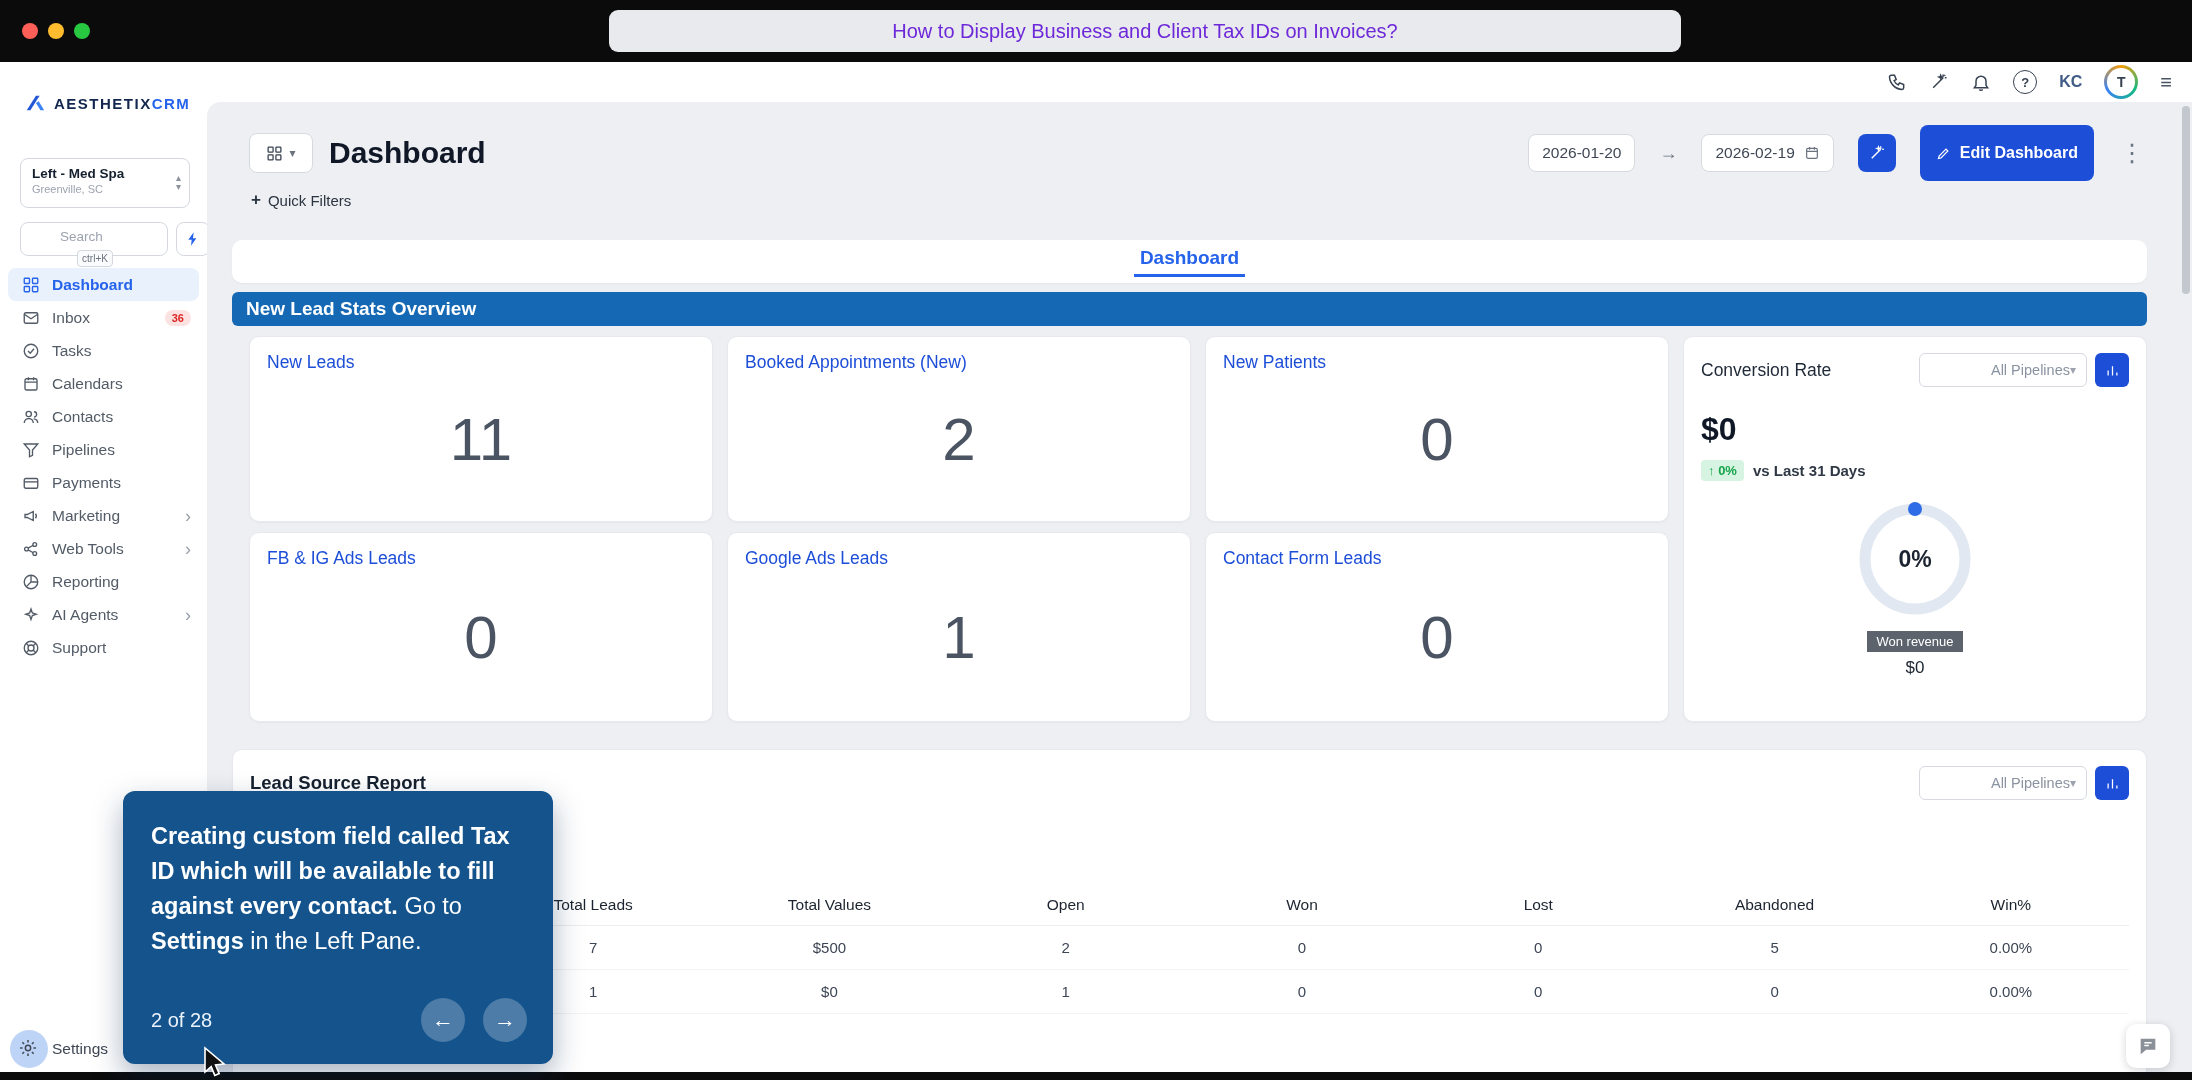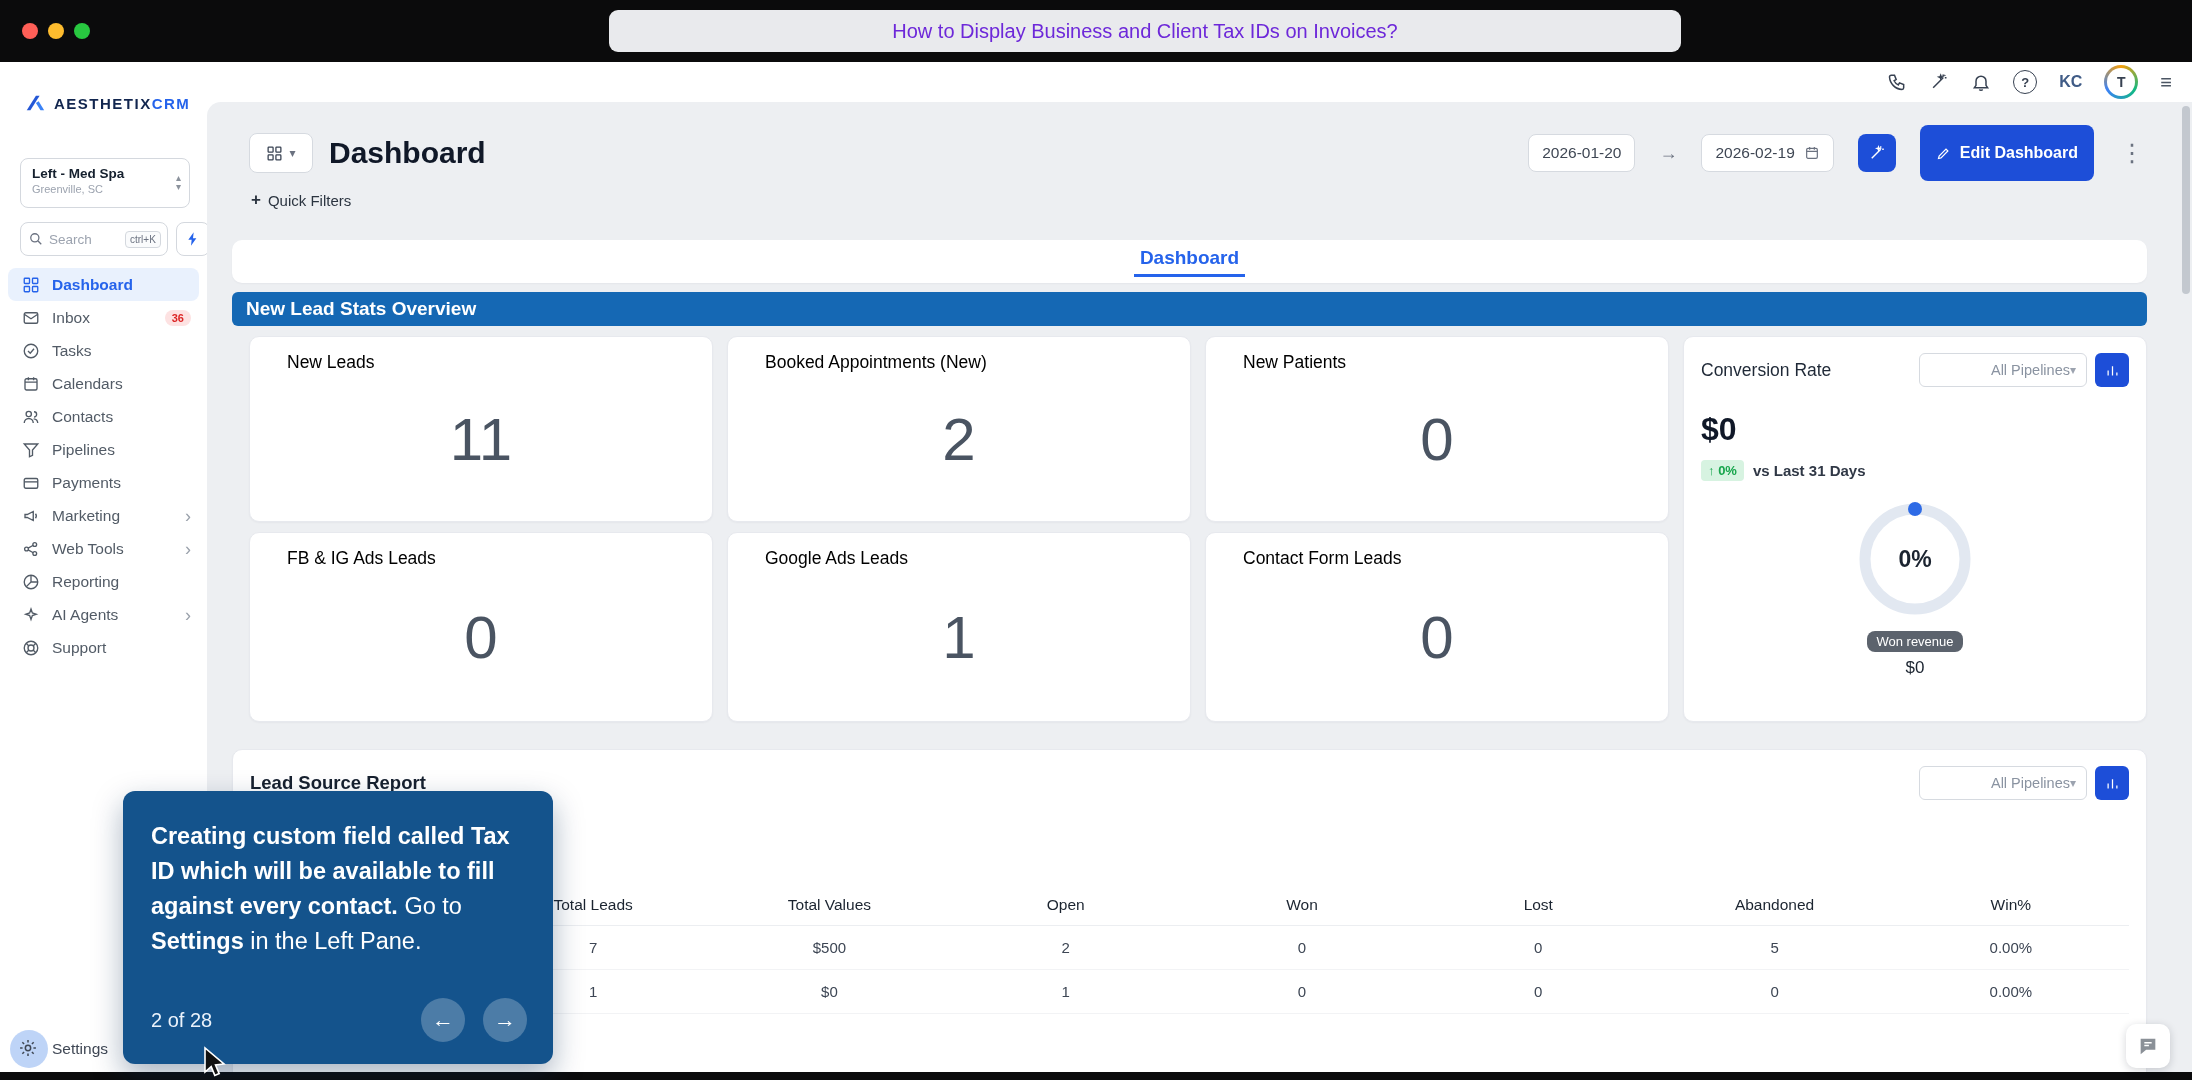--- a/index.html
+++ b/index.html
@@ -26,21 +26,21 @@
   .logo-text { font-size:15px; font-weight:700; letter-spacing:1.5px; color:#12264f; }
   .logo-text .crm { color:#2563eb; }
   .account-box { position:absolute; left:20px; top:96px; width:170px; height:50px; border:1px solid #d4d8de;
     border-radius:8px; padding:7px 26px 7px 11px; cursor:pointer; }
   .account-name { font-size:13.5px; font-weight:700; color:#15202e; white-space:nowrap; }
   .account-loc { font-size:11px; color:#9ca3af; margin-top:2px; }
   .account-chevrons { position:absolute; right:8px; top:14px; display:flex; flex-direction:column; line-height:9px;
     font-size:10px; color:#8b929c; }
   .search-row { position:absolute; left:20px; top:160px; display:flex; gap:8px; }
   .search-box { width:148px; height:34px; border:1px solid #d4d8de; border-radius:8px; display:flex;
-    align-items:center; padding:0 6px 0 8px; gap:6px; background:#fff; }
+    align-items:center; padding:0 6px 0 8px; gap:6px; background:#fff;flex-direction:column; }
   .search-box input { border:none; outline:none; width:70px; font-size:13.5px; color:#374151;
     font-family:"Liberation Sans",sans-serif; }
   .search-box input::placeholder { color:#9ca3af; }
   .kbd { font-size:10px; color:#6b7280; border:1px solid #d4d8de; border-radius:4px; padding:2px 4px; background:#fafbfc; }
   .bolt-btn { width:34px; height:34px; border:1px solid #d4d8de; border-radius:8px; display:flex;
     align-items:center; justify-content:center; background:#fff; cursor:pointer; }
 
   .nav { position:absolute; top:206px; left:0; right:0; }
   .nav-item { height:33px; margin:0 8px; padding:0 8px 0 14px; display:flex; align-items:center; gap:12px;
     border-radius:8px; font-size:15.5px; color:#525b66; cursor:pointer; }
@@ -99,42 +99,42 @@
   .tab-active { font-size:19px; font-weight:600; color:#2563eb; border-bottom:3px solid #2563eb;
     padding:0 6px 5px; cursor:pointer; }
 
   .banner { position:absolute; left:25px; right:45px; top:190px; height:34px; border-radius:6px;
     display:flex; align-items:center; padding-left:14px; color:#fff; font-size:19px; font-weight:700; }
 
   .cards { position:absolute; left:42px; right:45px; top:234px; height:386px; display:grid;
     grid-template-columns:repeat(4,1fr); grid-template-rows:186px 190px; gap:10px 14px; }
   .card { background:#fff; border:1px solid #e7e9ee; border-radius:10px; box-shadow:0 1px 2px rgba(16,24,40,.04); }
   .stat-card { display:flex; flex-direction:column; padding:15px 17px; }
-  .stat-label { font-size:17.5px; color:#000000; font-weight:500;margin-left:20px; }
+  .stat-label { font-size:17.5px; color:#1d4ed8; font-weight:500; }
   .stat-value { flex:1; display:flex; align-items:center; justify-content:center; font-size:60px; color:#4a5462; }
 
   .conv-card { grid-column:4; grid-row:1 / 3; padding:16px 17px; position:relative; }
   .conv-head { display:flex; align-items:center; gap:8px; }
   .conv-title { flex:1; font-size:17.5px; color:#1f2937; font-weight:500; }
   .select-pill { width:168px; height:34px; border:1px solid #d6dae0; border-radius:6px; background:#fff;
     display:flex; align-items:center; justify-content:flex-end; padding:0 10px; font-size:14.5px;
     color:#8a93a1; cursor:pointer; }
   .select-pill .chev { font-size:12px; color:#9ca3af; }
   .mini-blue-btn { width:34px; height:34px; background:#1d4ed8; border-radius:6px; display:flex;
     align-items:center; justify-content:center; cursor:pointer; flex:0 0 auto; }
   .conv-amount { font-size:32px; font-weight:700; color:#101828; margin-top:24px; }
   .conv-delta-row { display:flex; align-items:center; gap:9px; margin-top:12px; }
   .delta-pill { background:#d7f3e1; color:#17a54c; font-size:13px; font-weight:600; border-radius:4px;
     padding:3px 7px; }
   .delta-caption { font-size:15px; font-weight:600; color:#303846; }
   .donut-wrap { position:relative; width:128px; height:128px; margin:14px auto 0; }
   .donut-center { position:absolute; inset:0; display:flex; align-items:center; justify-content:center;
     font-size:23px; font-weight:600; color:#1b2430; }
   .won-tip { display:block; margin:8px auto 0; width:max-content; background:#5c636d; color:#fff;
-    font-size:13px; border-radius:8px; padding:3px 9px; }
+    font-size:13px; border-radius:0; padding:3px 9px; }
   .won-value { text-align:center; font-size:17px; color:#1b2430; margin-top:6px; }
 
   .lead-card { position:absolute; left:25px; right:45px; top:647px; height:420px; background:#fff;
     border:1px solid #e7e9ee; border-radius:10px; box-shadow:0 1px 2px rgba(16,24,40,.04); padding:16px 17px; }
   .lead-head { display:flex; align-items:center; gap:8px; }
   .lead-title { flex:1; font-size:18.5px; font-weight:600; color:#16202e; }
   .lead-spacer { height:84px; }
   .ls-table { width:100%; }
   .ls-row { display:grid; grid-template-columns:225px repeat(7,1fr); align-items:center; }
   .ls-header { height:42px; font-size:15.5px; color:#1b2430; font-weight:500; border-bottom:1px solid #eceef1; }

